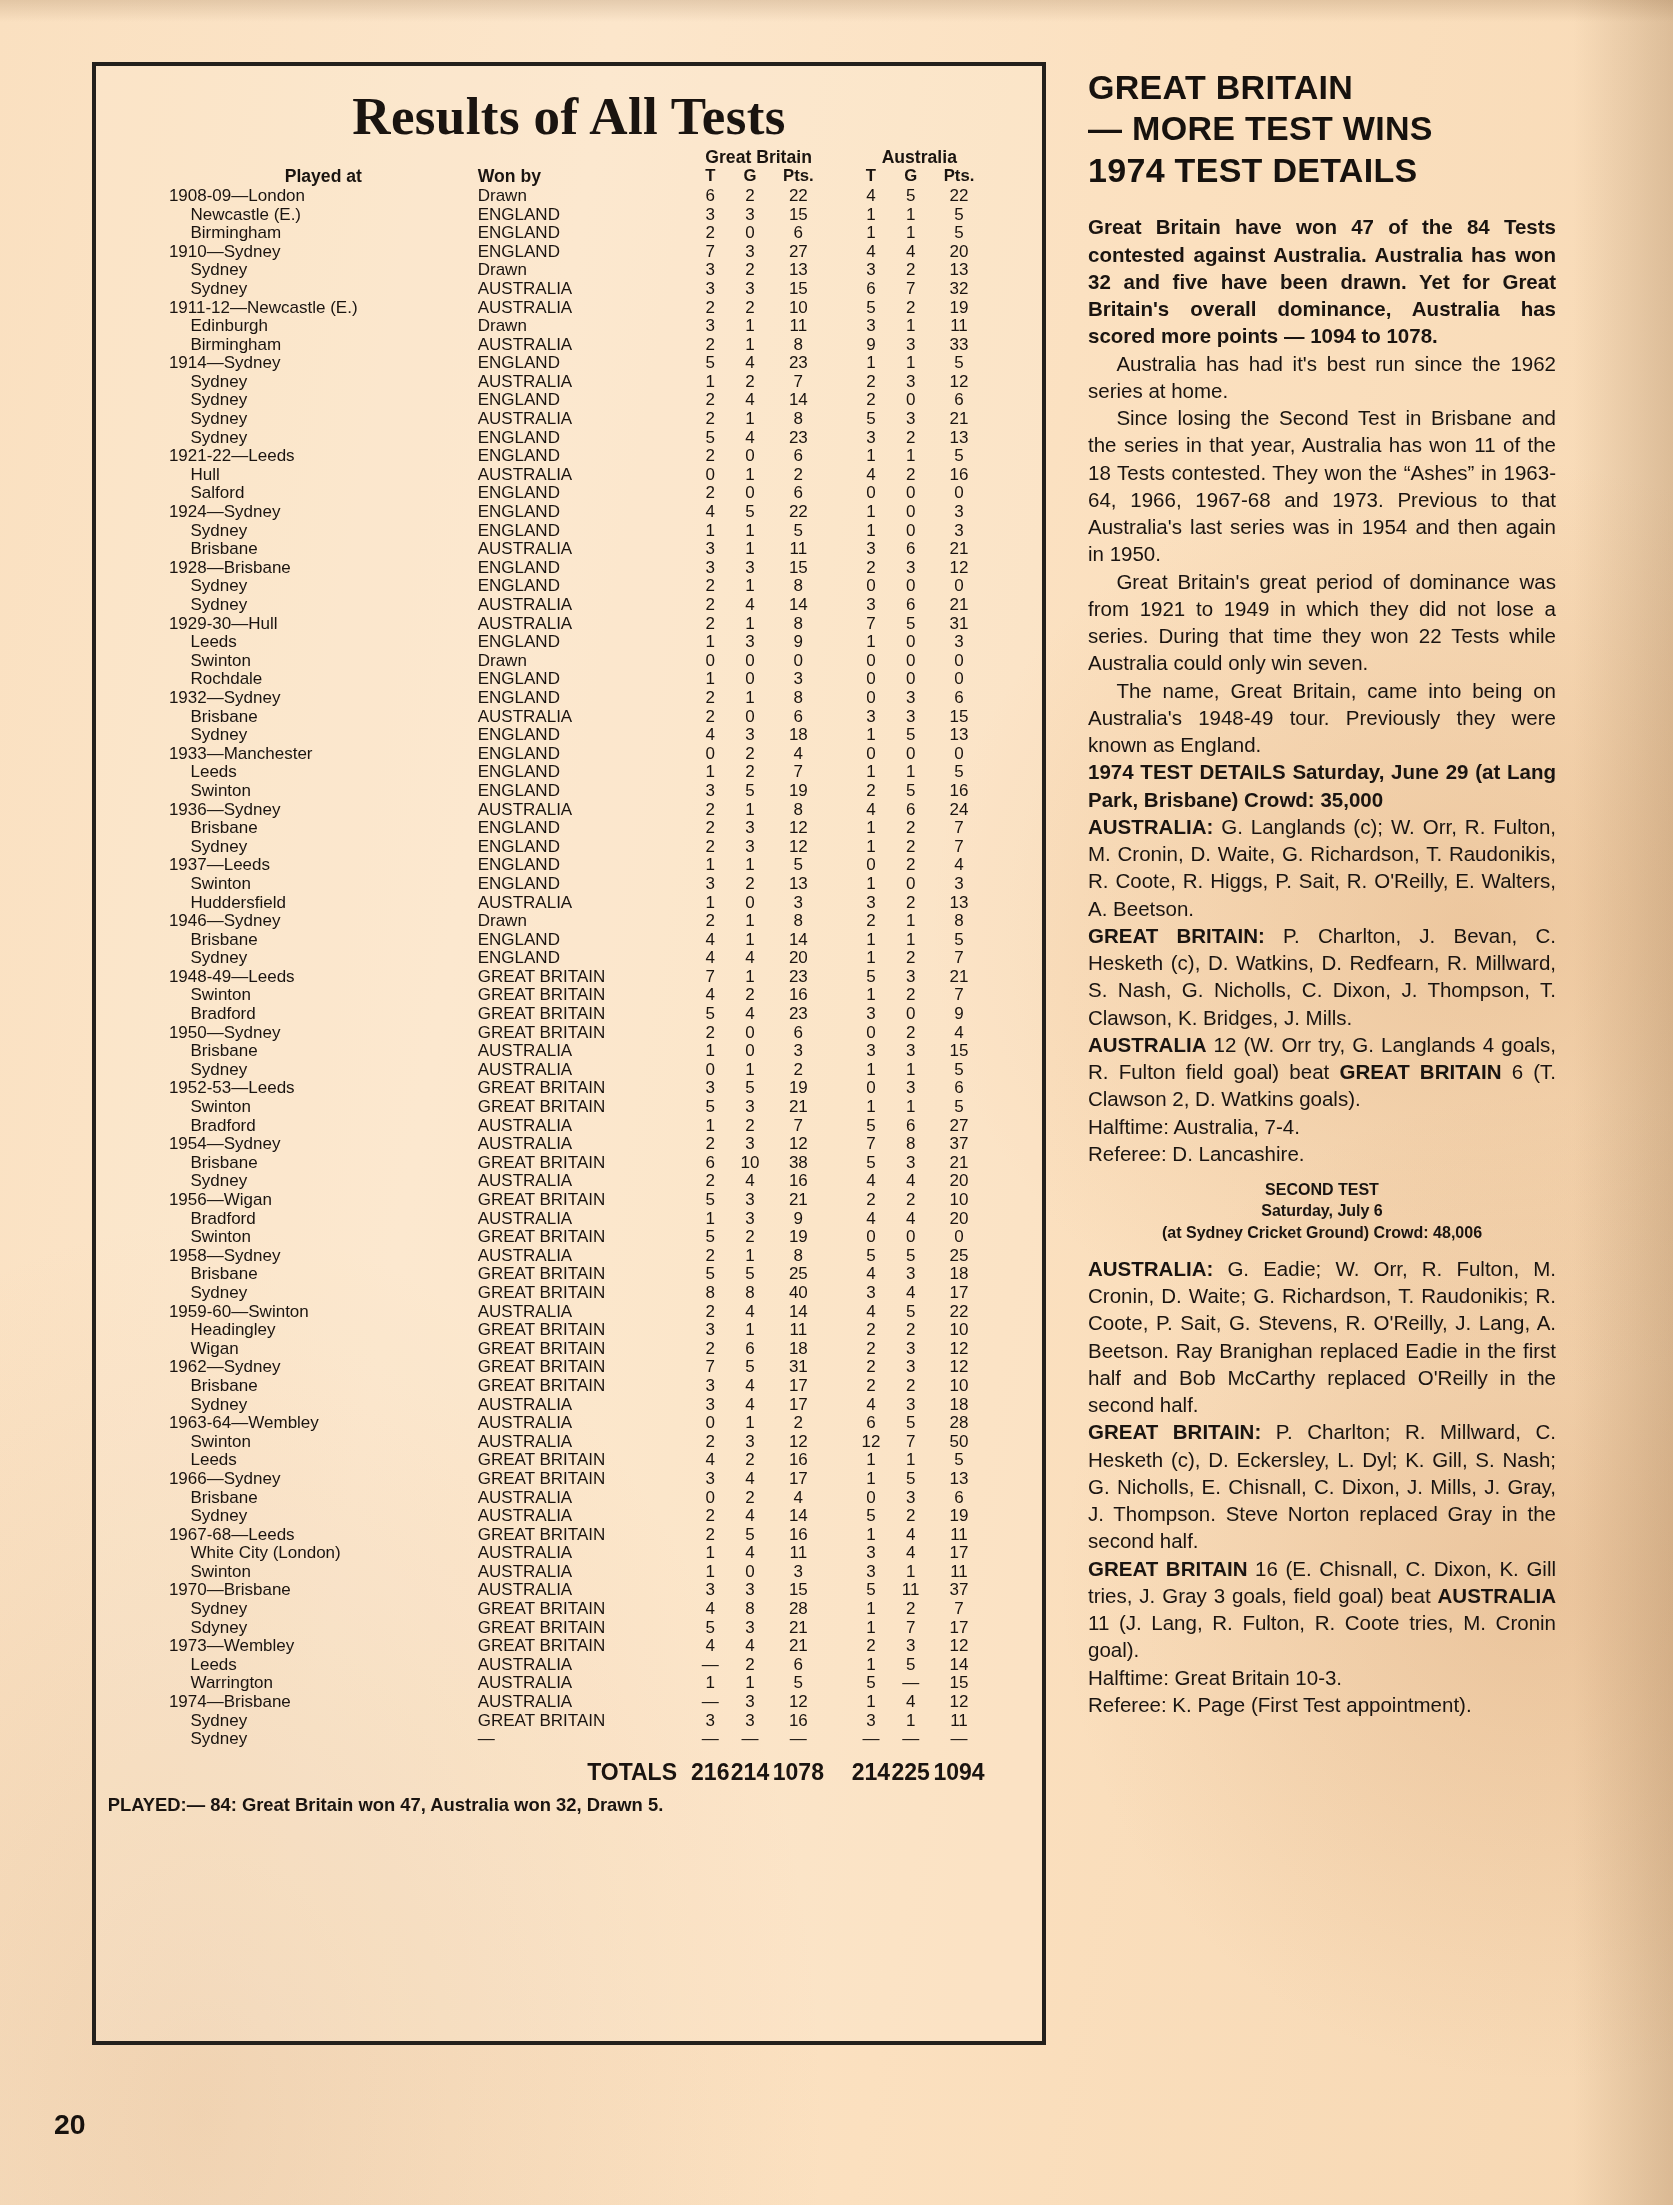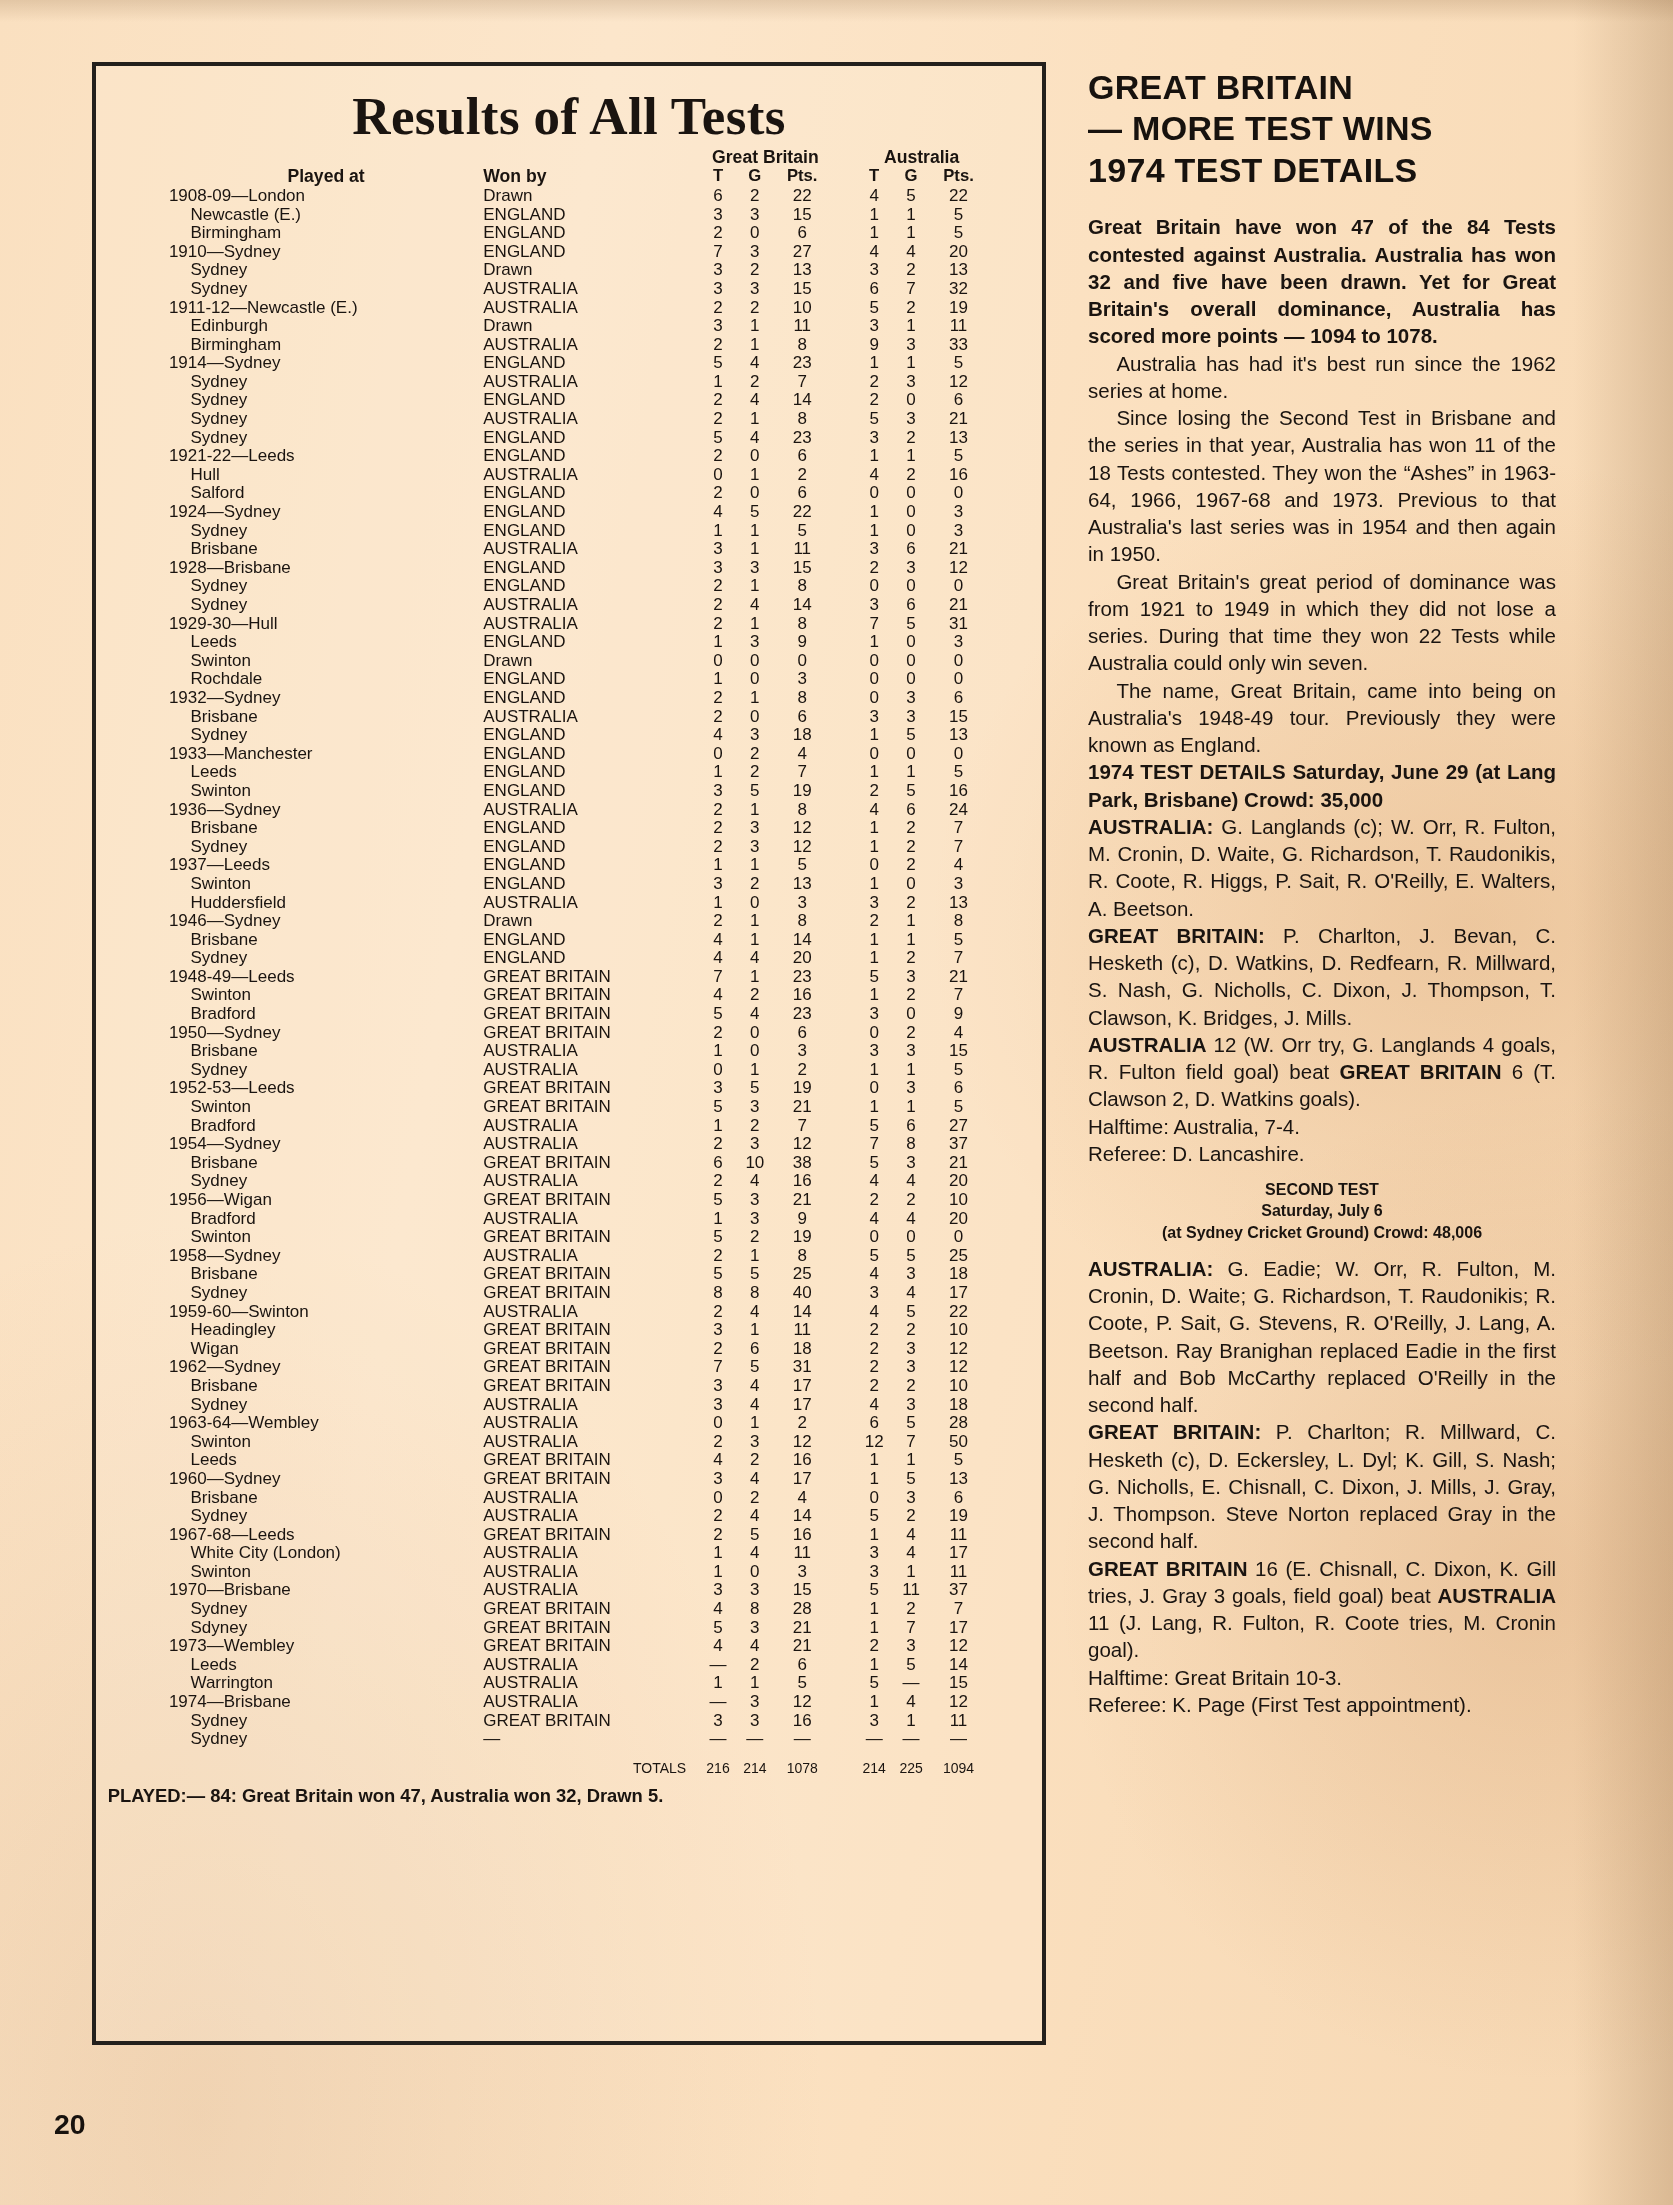--- a/index.html
+++ b/index.html
@@ -71,22 +71,22 @@
     font-size:17.6px;font-weight:bold;text-align:center;
   }
   .hdr-sub{
     font-size:16.7px;font-weight:bold;text-align:center;
   }
   .hdr-played{
     font-size:17.6px;font-weight:bold;text-align:center;
   }
   tr.totals td{
     padding-top:13.4px;
-    font-weight:normal;
-    font-size:14px;
+    font-weight:bold;
+    font-size:23px;
   }
   .totals-label{text-align:right;padding-right:13.4px !important;}
   .played-line{
     text-align:left;
     font-weight:bold;
     font-size:18.4px;
     margin-top:8.4px;
   }
 
   
@@ -916,21 +916,21 @@
           <td class="c-won wonby">GREAT BRITAIN</td>
           <td class="c-num">4</td>
           <td class="c-num">2</td>
           <td class="c-pts">16</td>
           <td class="c-gap"></td>
           <td class="c-num">1</td>
           <td class="c-num">1</td>
           <td class="c-pts">5</td>
         </tr>
         <tr>
-          <td class="c-played">1960—Sydney</td>
+          <td class="c-played">1966—Sydney</td>
           <td class="c-won wonby">GREAT BRITAIN</td>
           <td class="c-num">3</td>
           <td class="c-num">4</td>
           <td class="c-pts">17</td>
           <td class="c-gap"></td>
           <td class="c-num">1</td>
           <td class="c-num">5</td>
           <td class="c-pts">13</td>
         </tr>
         <tr>

